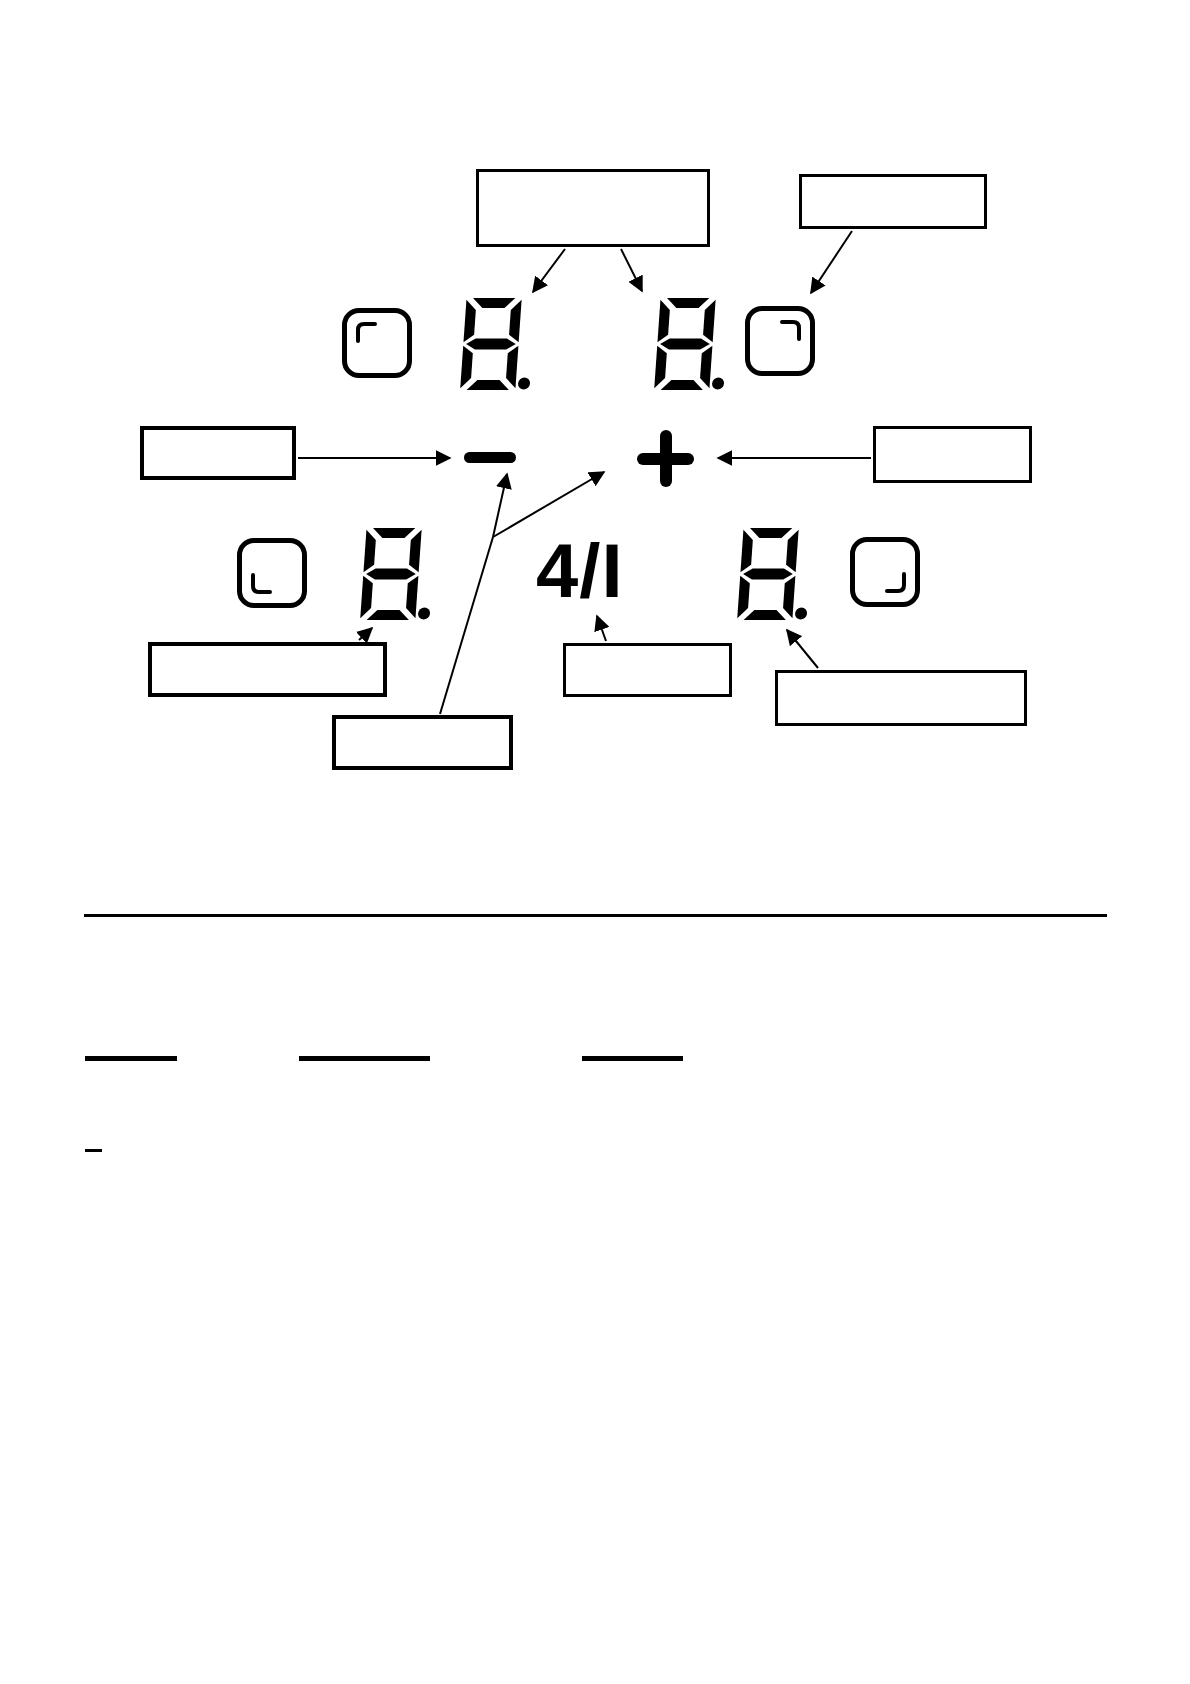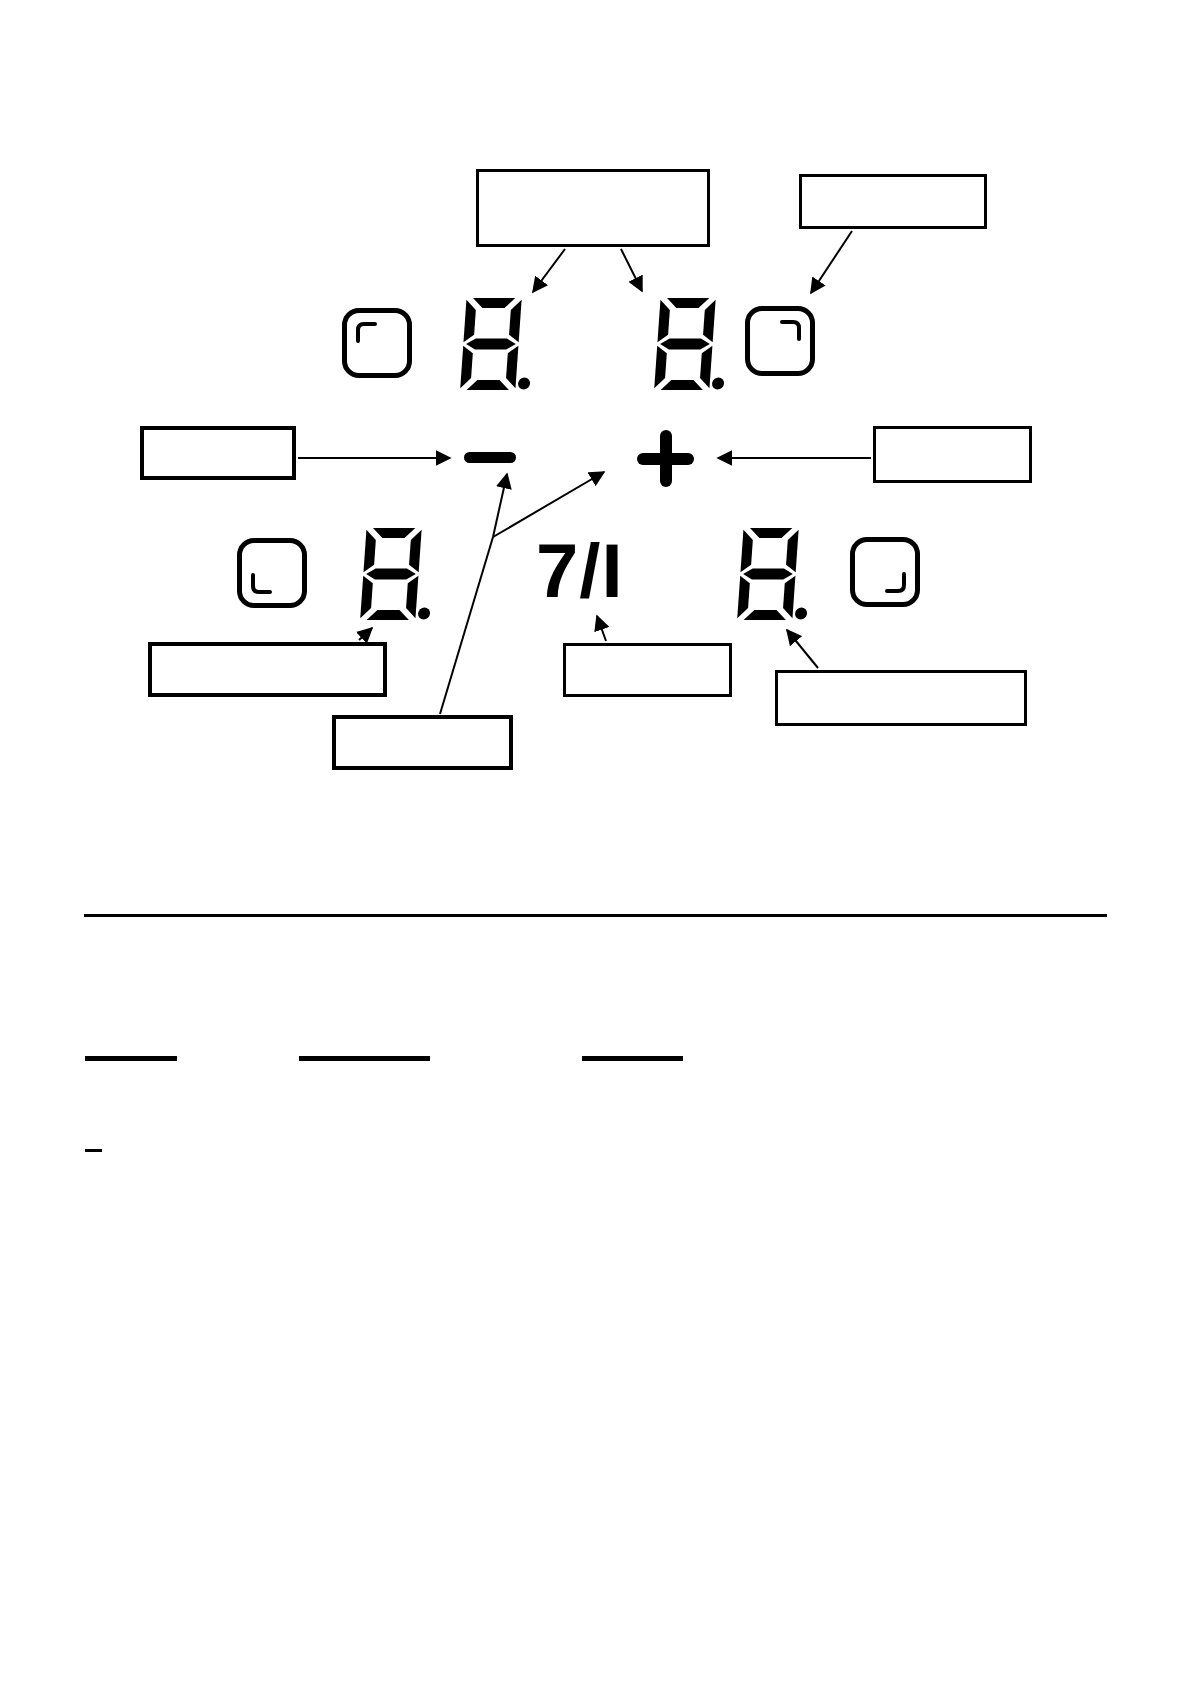--- a/index.html
+++ b/index.html
@@ -112,21 +112,21 @@
   <svg class="digit" style="left:737px;top:528px;" viewBox="0 0 78 100">
       <use href="#sevenseg"></use>
     </svg>
 
   <div class="minus-sym"></div>
   <div class="plus-sym">
     <div class="h"></div>
     <div class="v"></div>
   </div>
 
-  <div class="power-label">7/I</div>
+  <div class="power-label">4/I</div>
 
   <div class="rule" style="left:84px;top:914px;width:1023px;height:3px;"></div>
   <div class="rule" style="left:85px;top:1056px;width:92px;height:5px;"></div>
   <div class="rule" style="left:299px;top:1056px;width:131px;height:5px;"></div>
   <div class="rule" style="left:582px;top:1056px;width:101px;height:5px;"></div>
   <div class="rule" style="left:85px;top:1149px;width:17px;height:3px;"></div>
 
 </div>
 
 </body></html>

